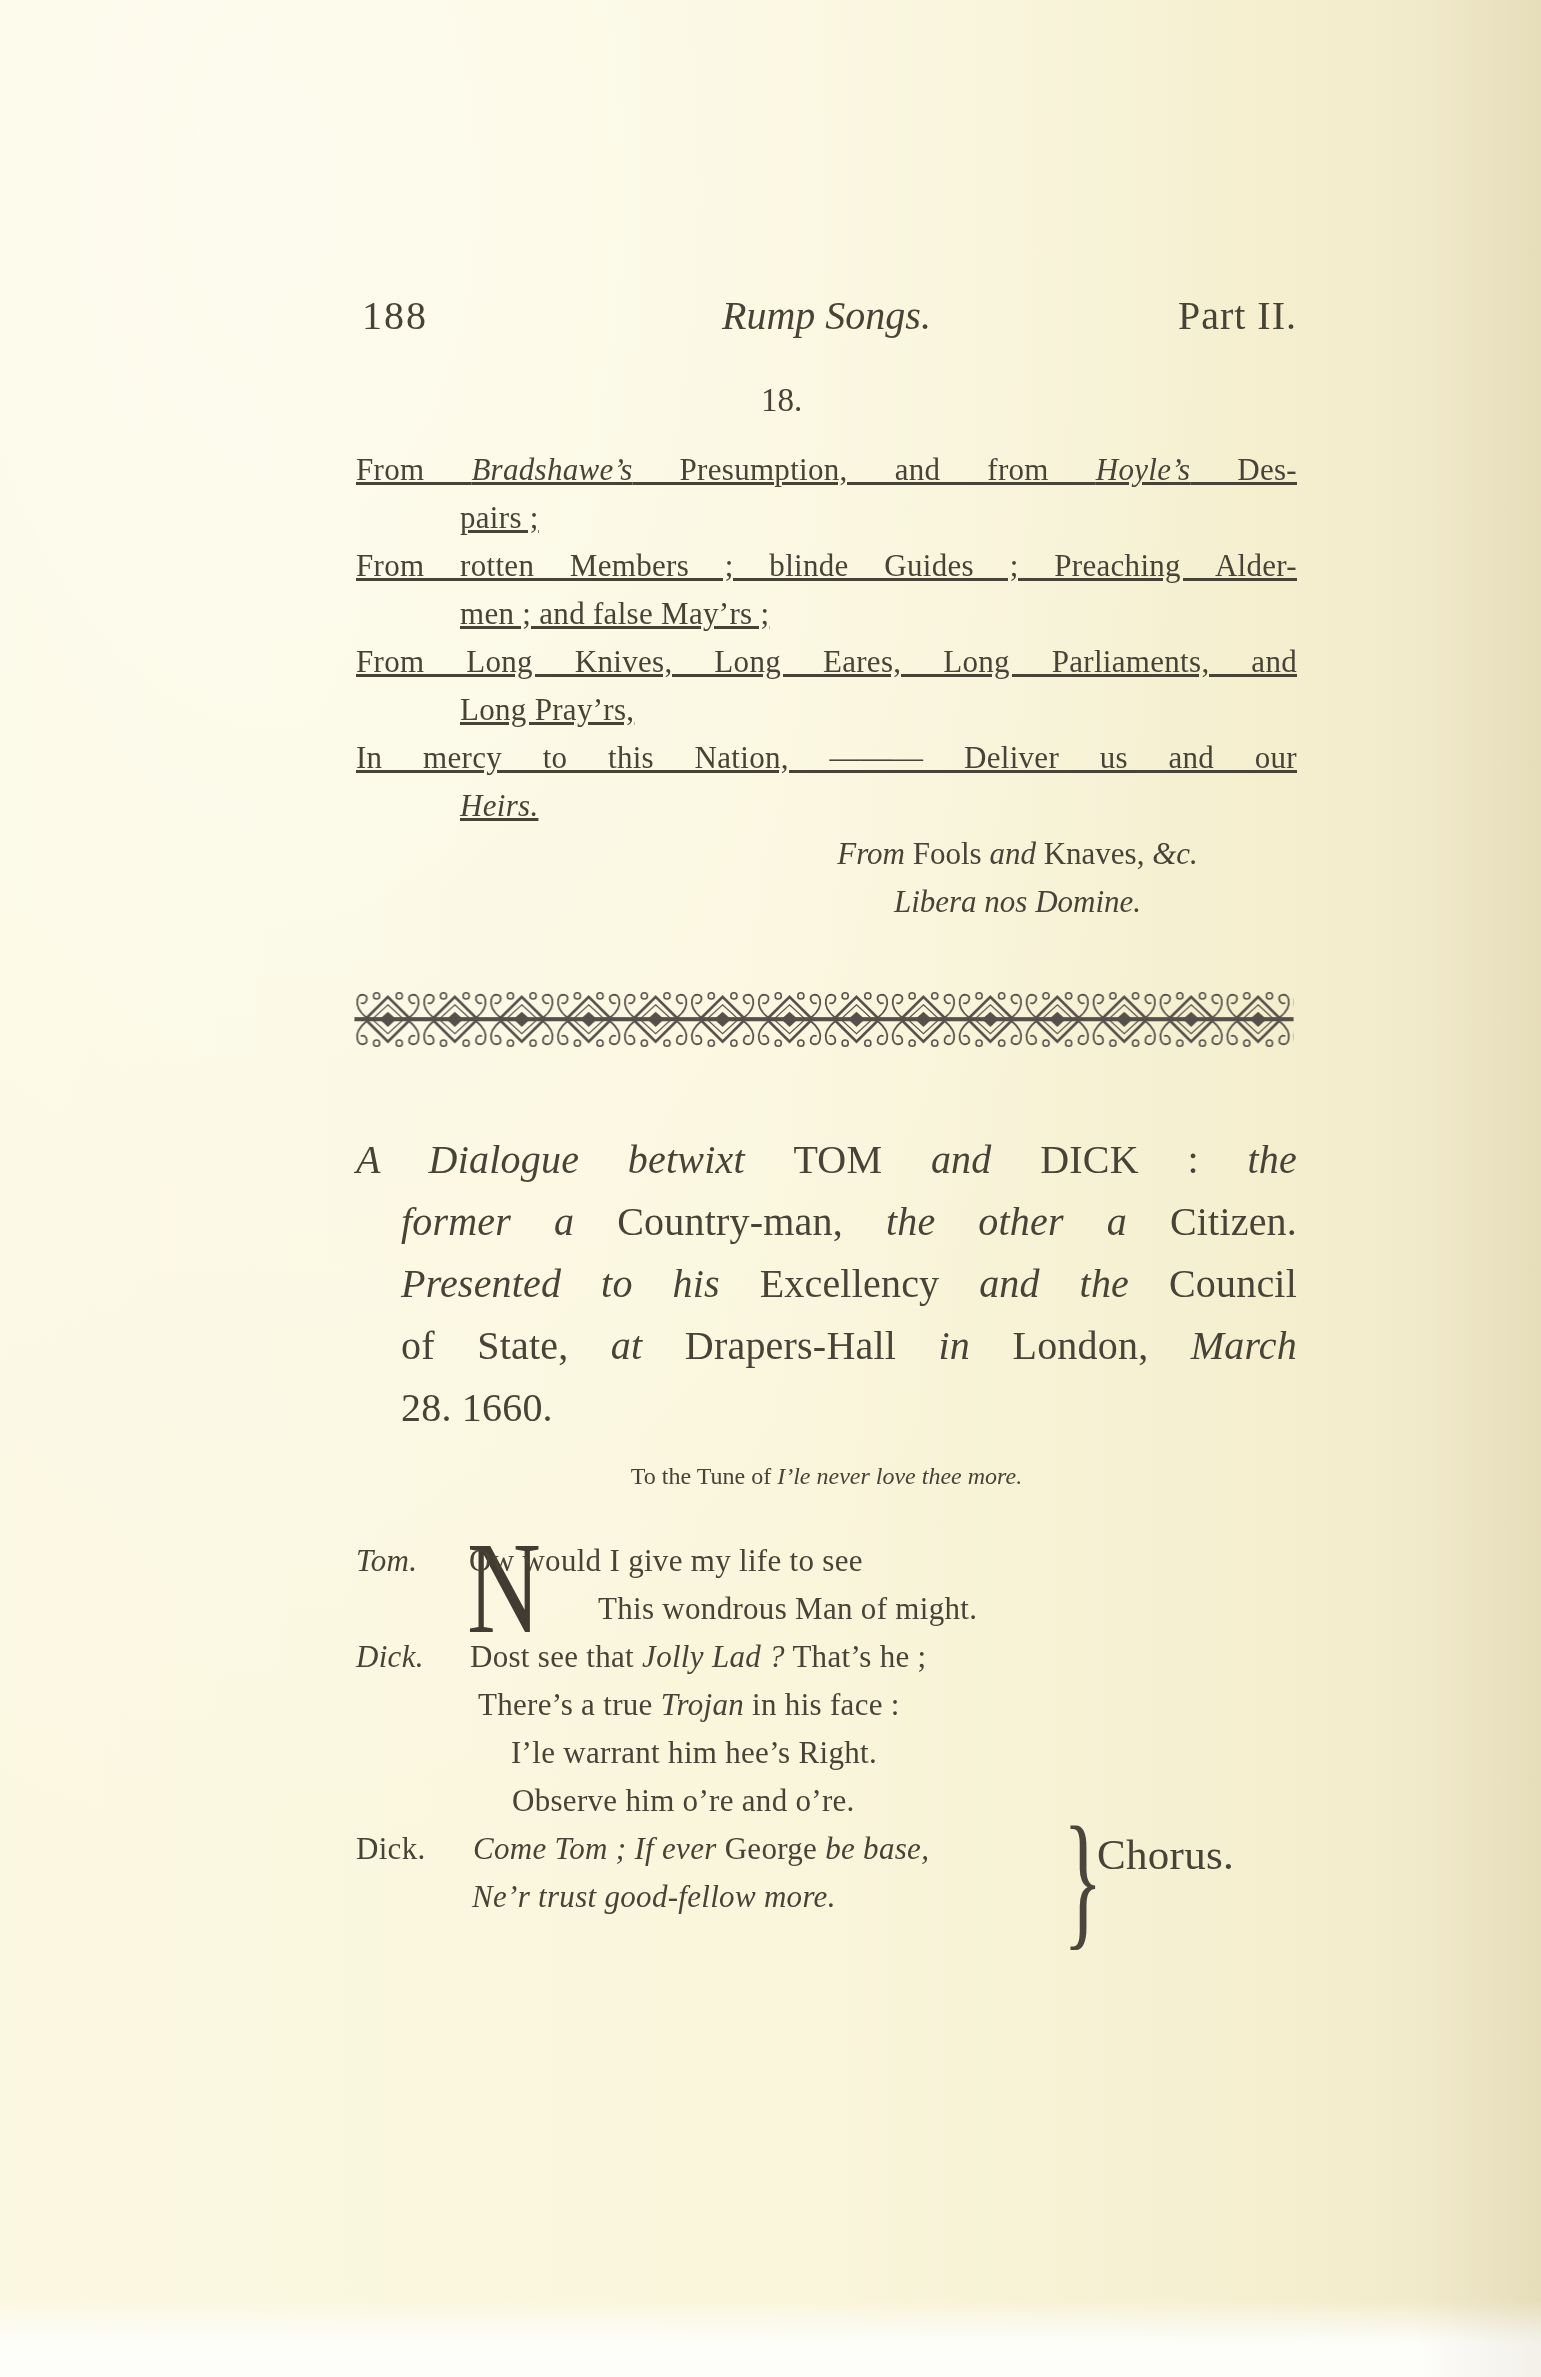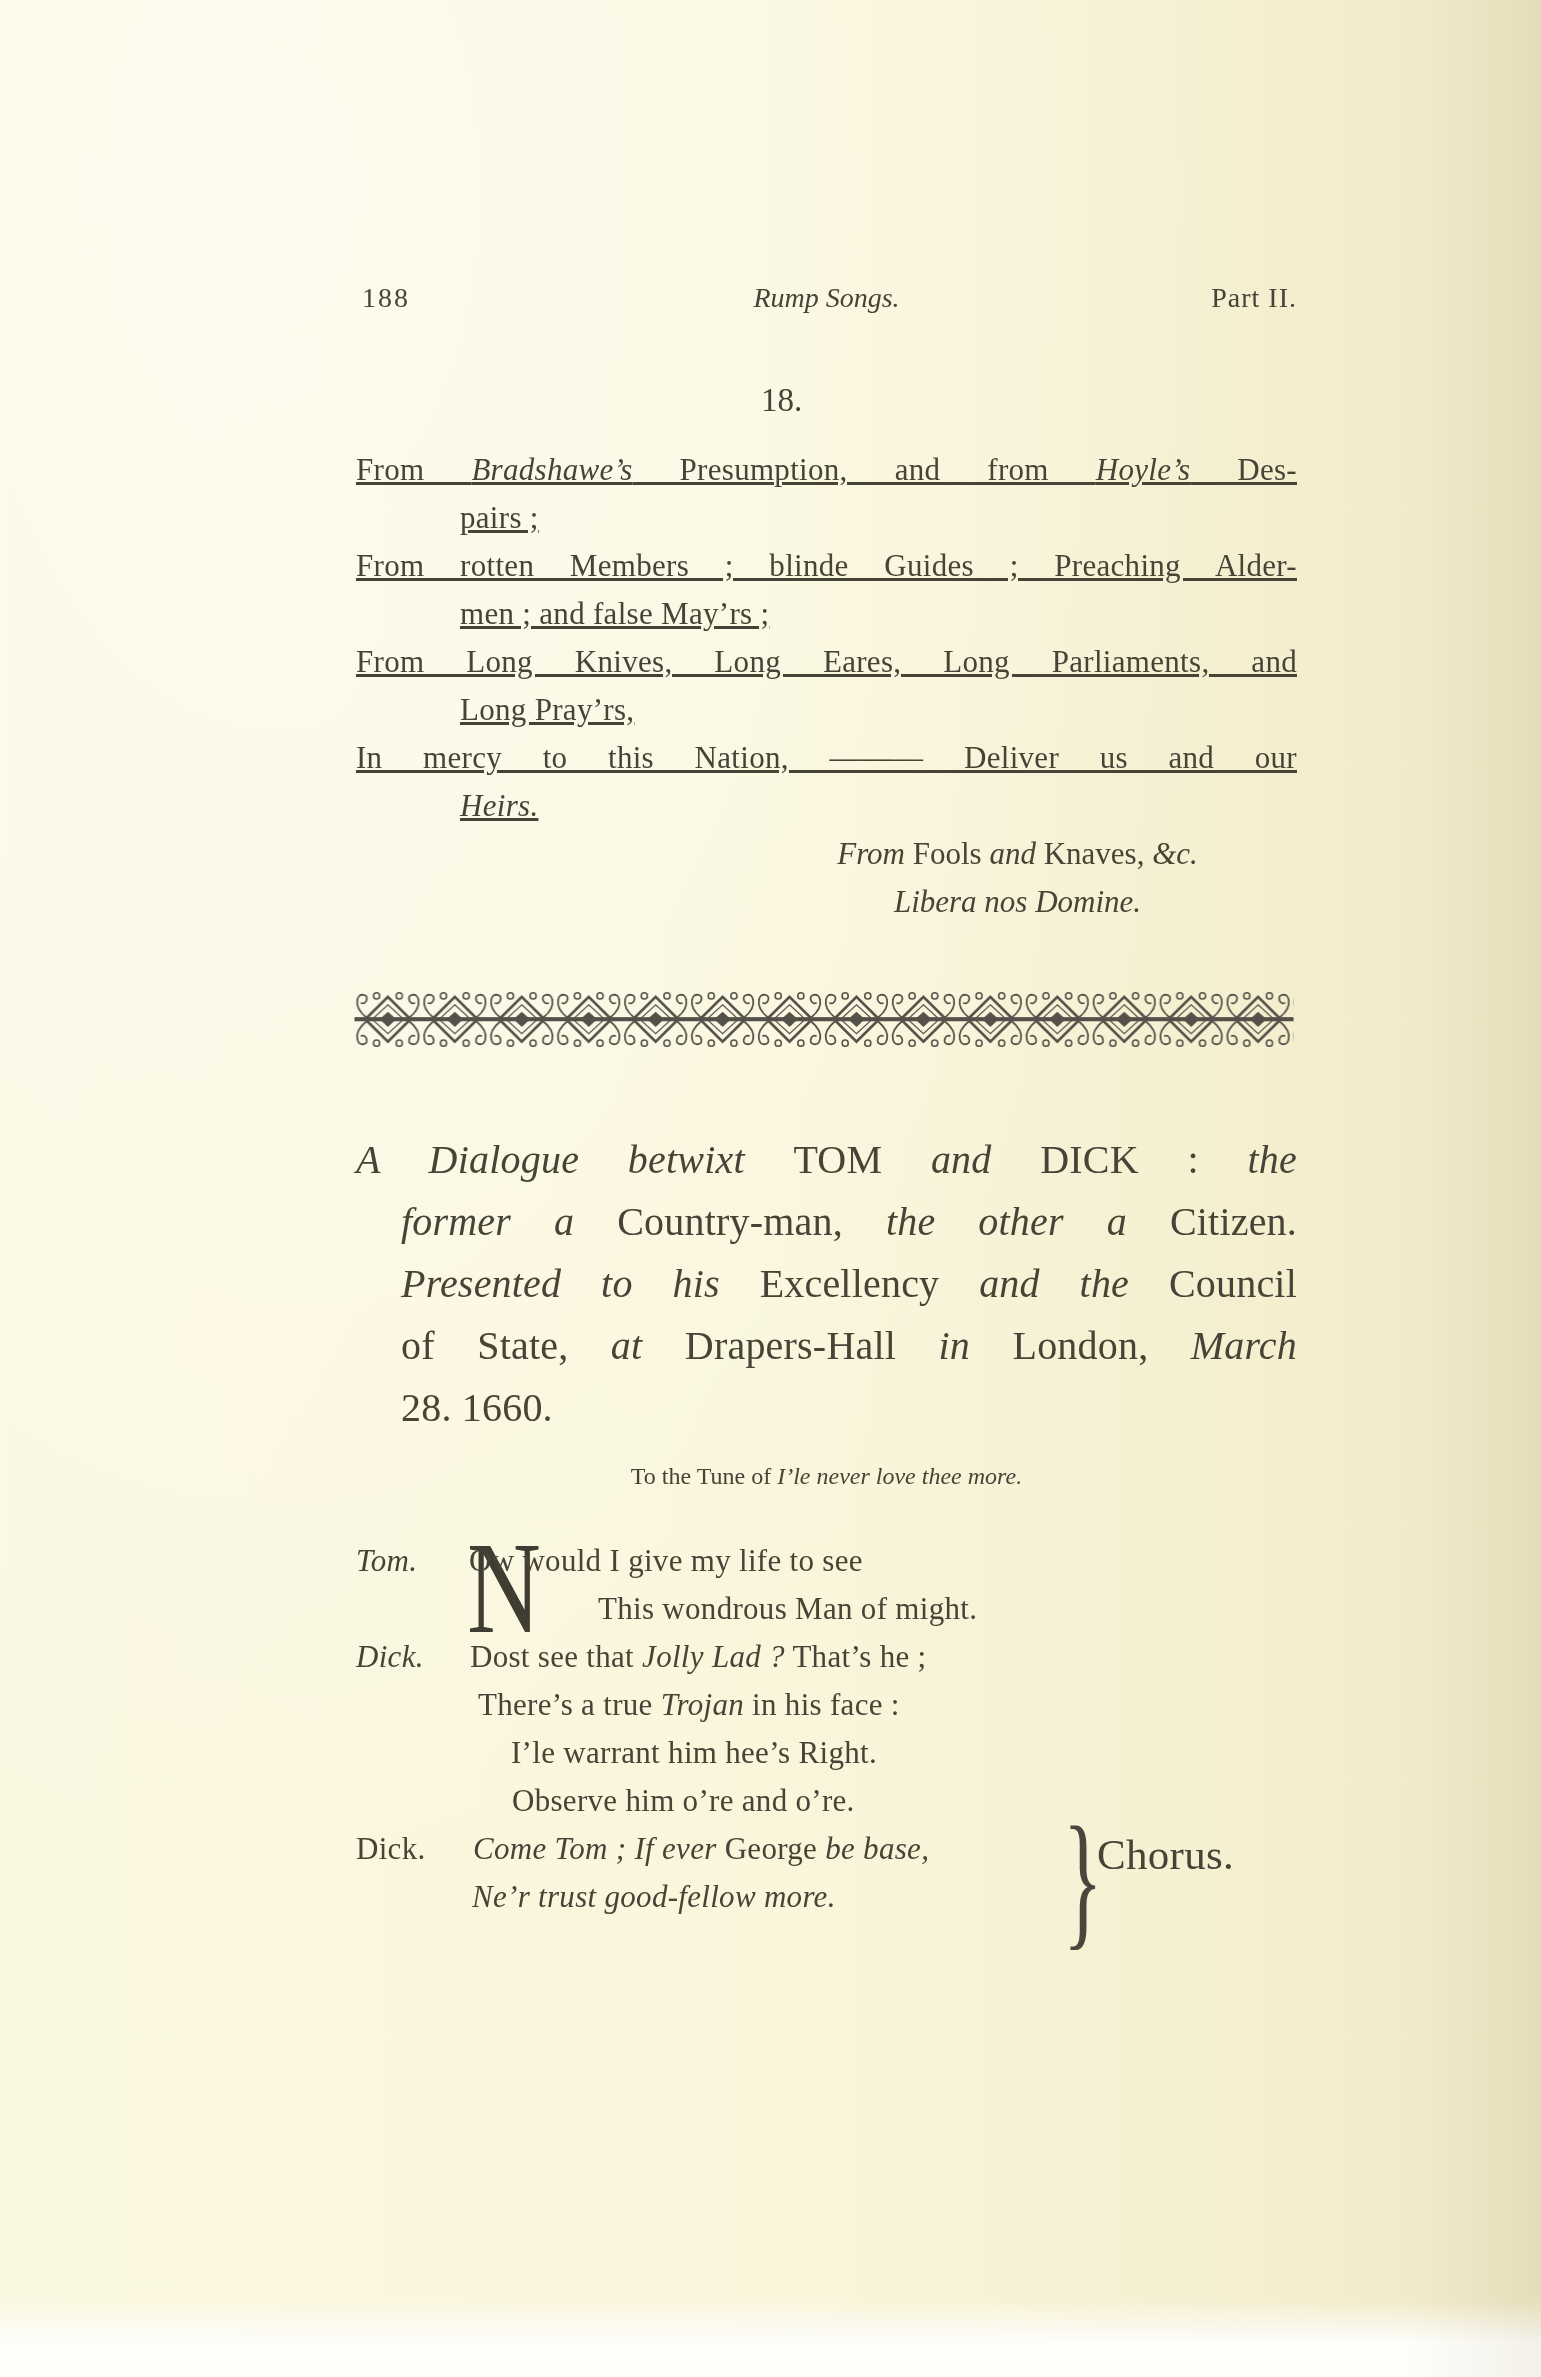--- a/index.html
+++ b/index.html
@@ -20,21 +20,21 @@
     pointer-events:none;
   }
   .bottom-edge {
     position:absolute; left:0; right:0; bottom:0; height:77px;
     background:linear-gradient(to bottom, rgba(255,255,255,0), #fdfdfa 55%);
   }
 
   .it { font-style:italic; }
 
   
-  .pagehead { position:absolute; left:356px; top:272px; width:941px; height:51px; font-size:28px; line-height:51px; }
+  .pagehead { position:absolute; left:356px; top:290px; width:941px; height:51px; font-size:40px; line-height:51px; }
   .pnum   { position:absolute; left:6px; top:0; letter-spacing:2px; }
   .ptitle { position:absolute; left:0; right:0; top:0; text-align:center; font-style:italic; }
   .ppart  { position:absolute; right:0; top:0; letter-spacing:1px; }
 
   .secnum { position:absolute; left:356px; top:382px; width:851px; text-align:center; font-size:33px; }
 
   
   .litany { position:absolute; left:356px; top:446px; width:941px; font-size:31px; letter-spacing:0.3px;text-decoration:underline; }
   .litany p { margin:0; line-height:48px; }
   .jfull { text-align:justify; text-align-last:justify; }

